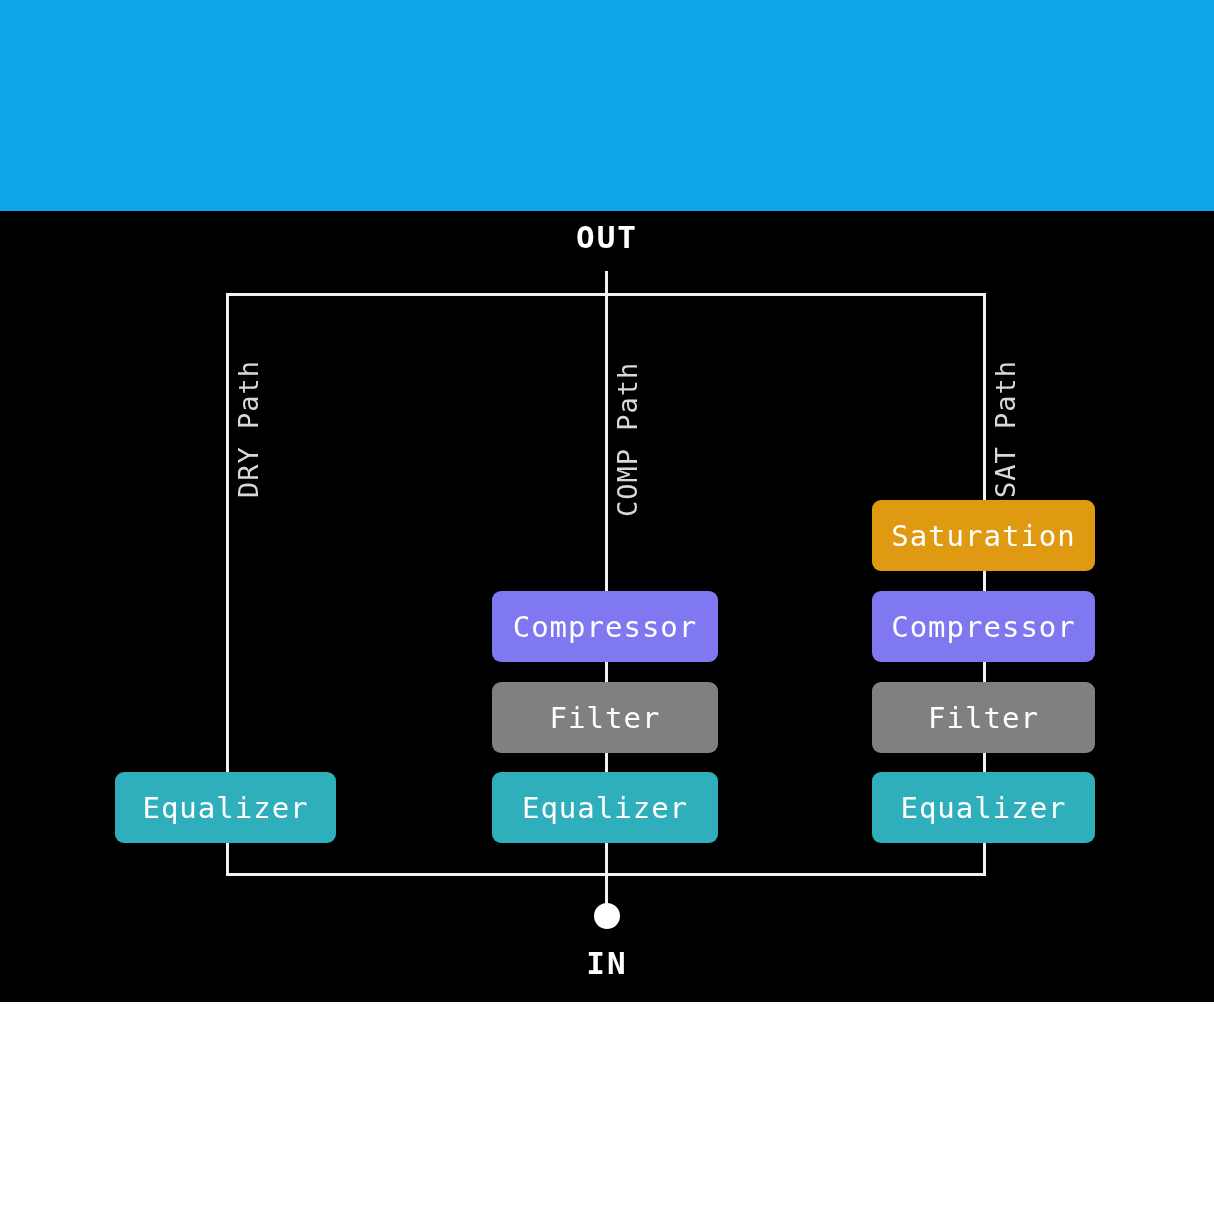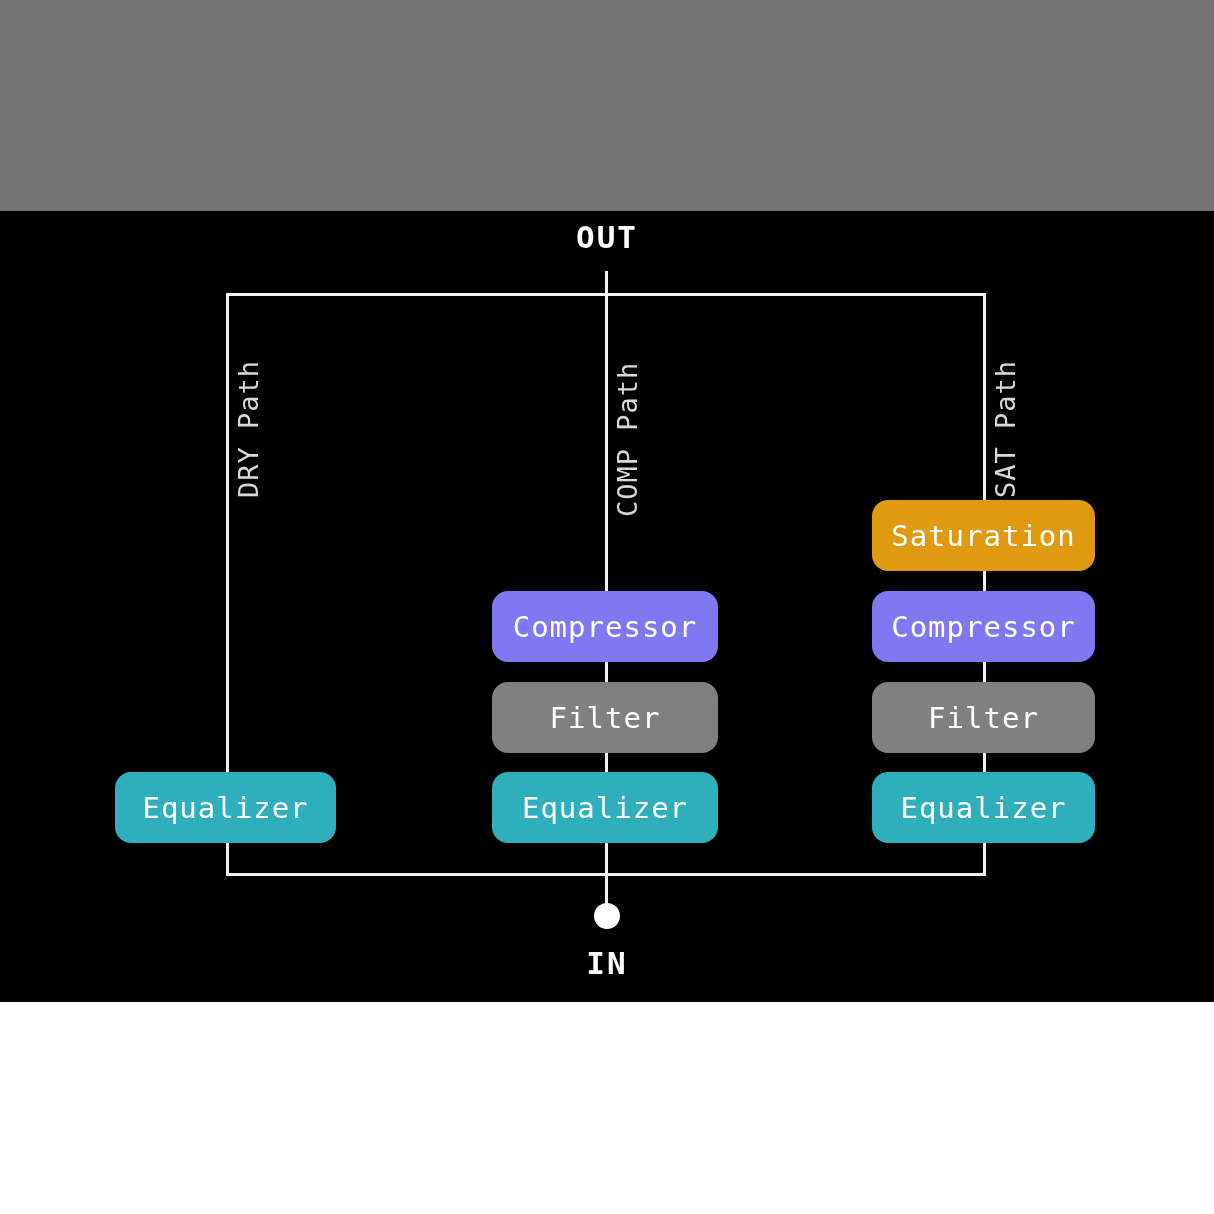--- a/index.html
+++ b/index.html
@@ -13,21 +13,21 @@
     height: 1214px;
     font-family: "DejaVu Sans Mono", "Liberation Mono", monospace;
     overflow: hidden;
   }
 
   
   #page {
     position: relative;
     width: 1214px;
     height: 964px;
-    background: #737373;
+    background: #0ea5e9;
   }
 
   
   #panel {
     position: absolute;
     left: 0;
     top: 211px;
     width: 1214px;
     height: 791px;
     background: #000000;
@@ -73,21 +73,21 @@
     letter-spacing: 1px;
     white-space: nowrap;
     transform-origin: left bottom;
     transform: rotate(-90deg);
   }
 
   
   .block {
     position: absolute;
     height: 71px;
-    border-radius: 16px;
+    border-radius: 9px;
     display: flex;
     align-items: center;
     justify-content: center;
     color: #ffffff;
     font-family: "DejaVu Sans Mono", "Liberation Mono", monospace;
     font-size: 29px;
     letter-spacing: 1px;
     white-space: nowrap;
     box-sizing: border-box;
   }

